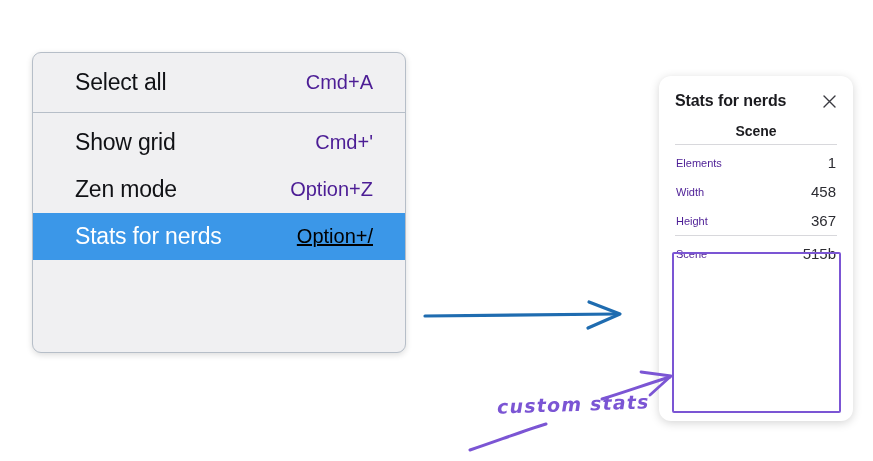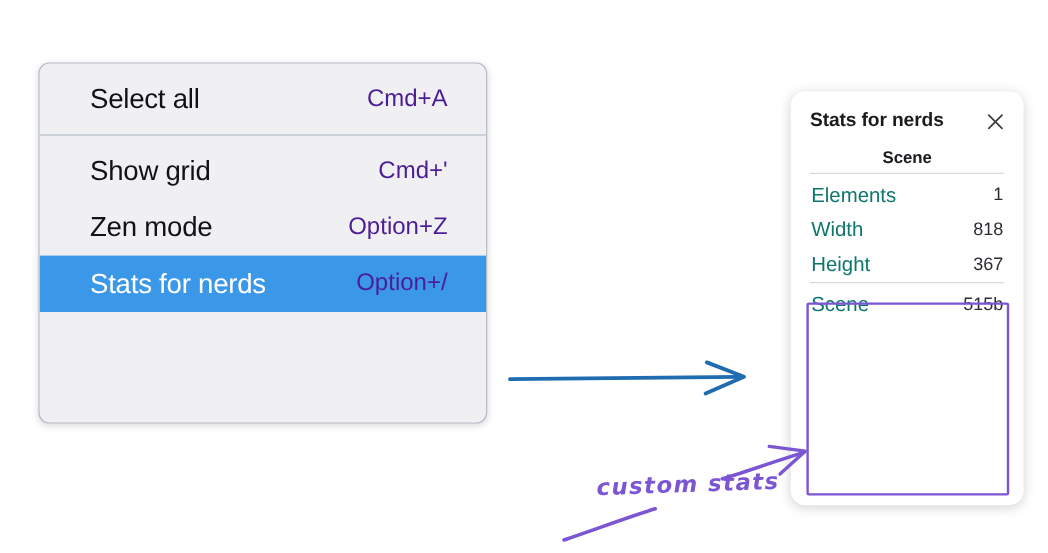--- a/index.html
+++ b/index.html
@@ -51,21 +51,21 @@
     letter-spacing: -0.2px;
     white-space: nowrap;
   }
   .menu-item .shortcut {
     font-size: 20px;
     color: #4c1d95;
     white-space: nowrap;
   }
   .menu-item.selected { background: #3b97e8; }
   .menu-item.selected .label { color: #ffffff; }
-  .menu-item.selected .shortcut { color: #4c1d95; }
+  .menu-item.selected .shortcut { color: #000000; text-decoration: underline; }
 
   
   #stats-panel {
     position: absolute;
     left: 659px;
     top: 76px;
     width: 194px;
     height: 345px;
     background: #ffffff;
     border-radius: 12px;
@@ -104,21 +104,21 @@
     background: #d8d8dc;
     margin: 0 4px 3px 4px;
   }
   .stat-row {
     display: flex;
     align-items: center;
     justify-content: space-between;
     height: 29px;
     padding: 0 5px 0 5px;
   }
-  .stat-row .k { font-size: 17px; color: #0f766e; }
+  .stat-row .k { font-size: 11px; color: #4c1d95; }
   .stat-row .v { font-size: 15px; color: #2c2c32; }
   .plain-row {
     font-size: 14.5px;
     color: #3a3a41;
     padding: 4px 5px 0 5px;
     height: 26px;
     display: flex;
     align-items: center;
   }
 
@@ -201,21 +201,21 @@
 
     <div>
       <div class="section-head">Scene</div>
       <div class="head-rule"></div>
       <div class="stat-row">
         <span class="k">Elements</span>
         <span class="v">1</span>
       </div>
       <div class="stat-row">
         <span class="k">Width</span>
-        <span class="v">818</span>
+        <span class="v">458</span>
       </div>
       <div class="stat-row">
         <span class="k">Height</span>
         <span class="v">367</span>
       </div>
     </div>
 
     <div class="boxed-content">
       <div>
         <div class="head-rule"></div>

